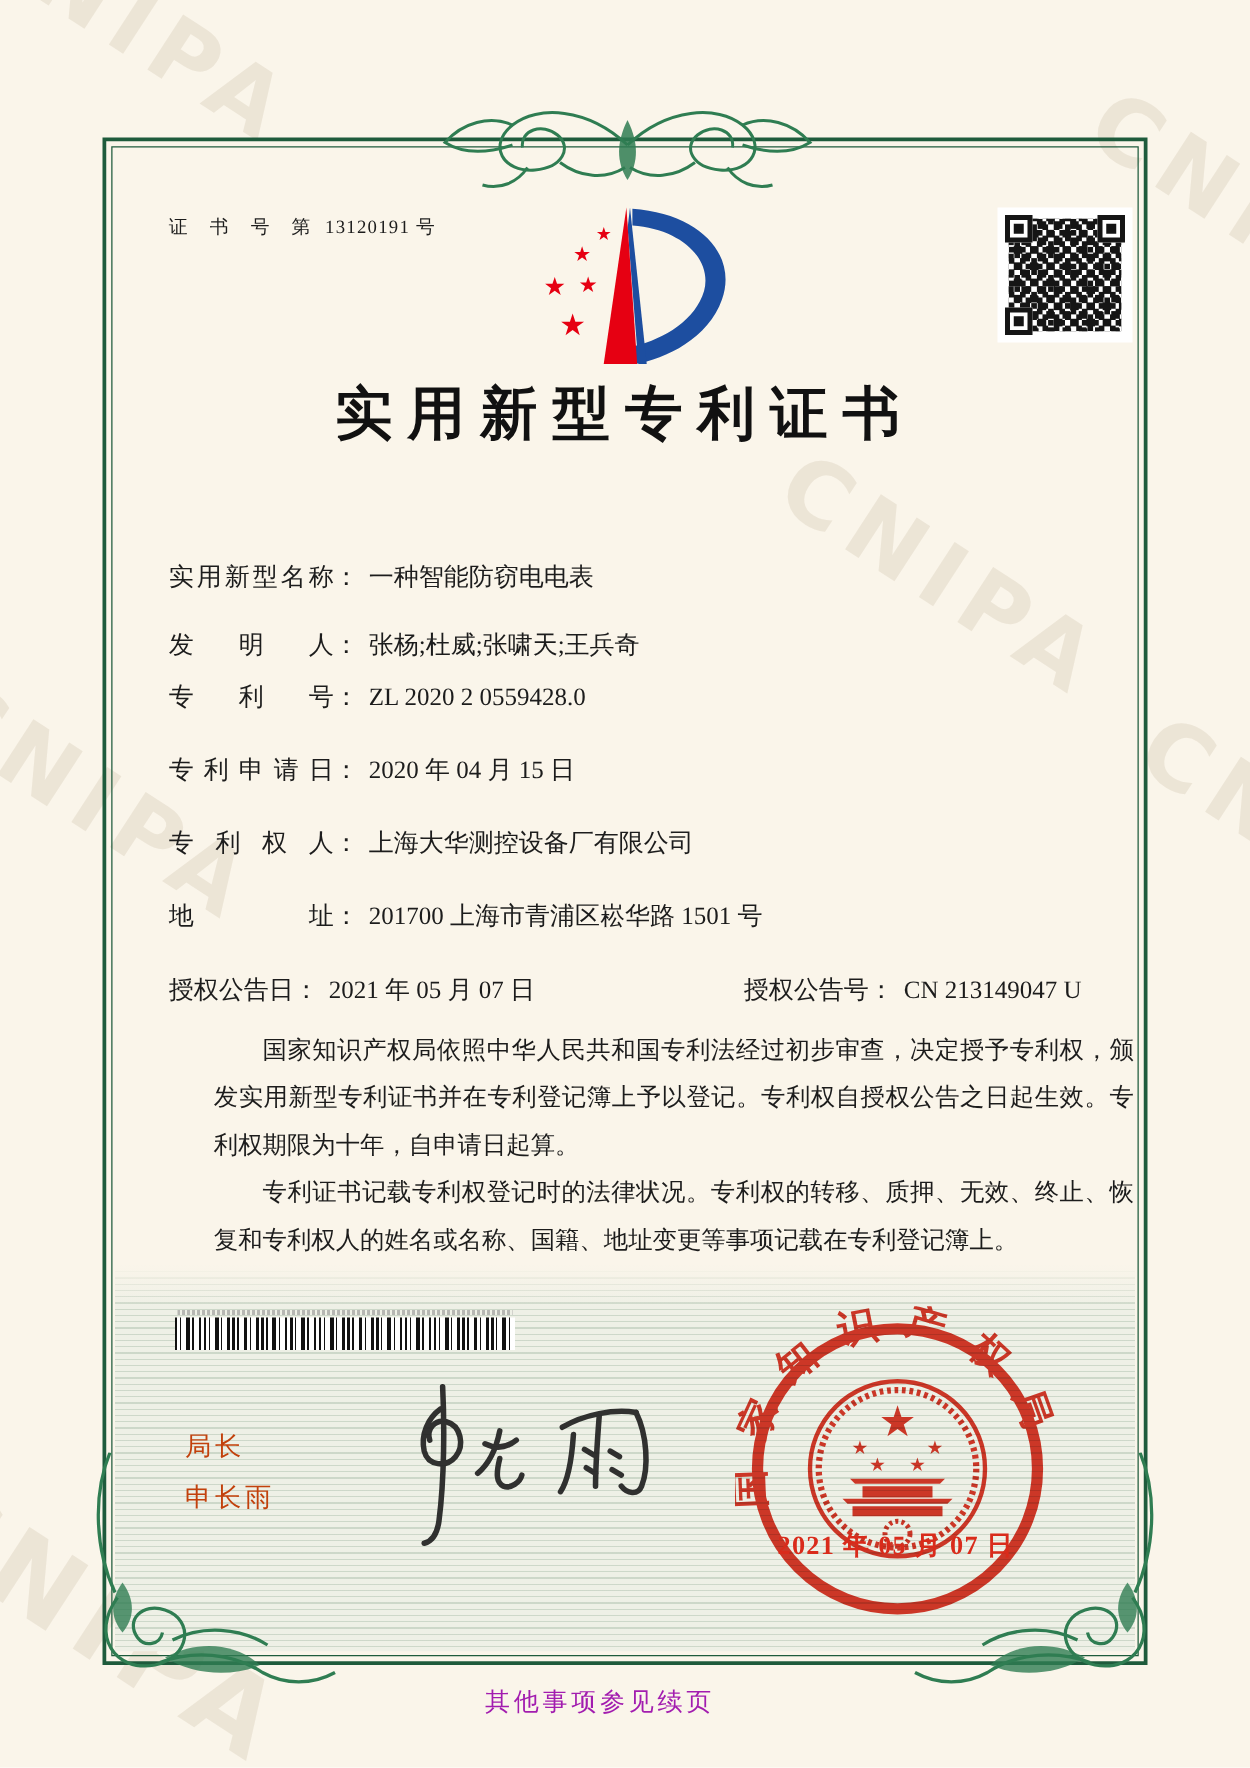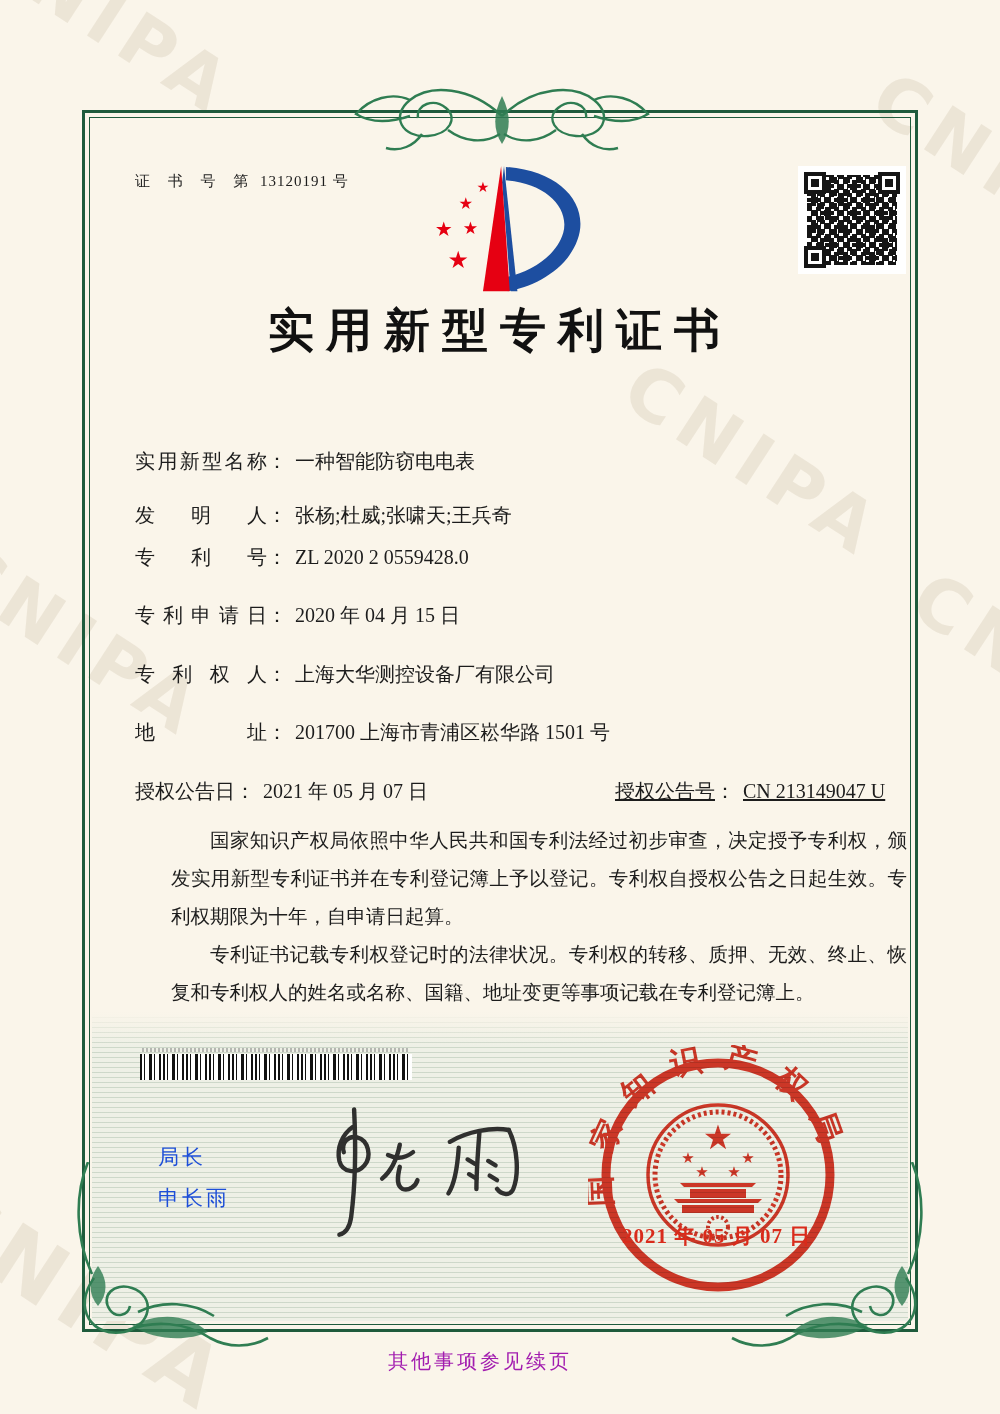--- a/index.html
+++ b/index.html
@@ -56,21 +56,21 @@
     position:absolute;left:0;top:300px;width:100%;text-align:center;
     font-size:46px;font-weight:bold;letter-spacing:12px;color:#111;font-family:Liberation Serif, serif;
   }
   
   .field{position:absolute;left:135px;font-size:20px;white-space:nowrap;}
   .f-label{
     display:inline-block;width:132px;text-align:justify;text-align-last:justify;
     vertical-align:bottom;
   }
   .f-colon{display:inline-block;margin-right:8px;}
-  .grant-no{position:absolute;left:480px;top:0;text-decoration:underline;}
+  .grant-no{position:absolute;left:460px;top:0;}
   
   .body-text{
     position:absolute;left:133px;top:822px;width:736px;
     font-size:19.5px;line-height:38px;text-align:justify;margin-left:38px;
   }
   .body-text p{margin:0;text-indent:2em;}
   
   .band{
     position:absolute;left:92px;top:1012px;width:816px;height:309px;
     background:
@@ -86,22 +86,22 @@
     background:repeating-linear-gradient(90deg,#888 0 2px,transparent 2px 4px);
   }
   .barcode{
     position:absolute;left:140px;top:1054px;width:272px;height:26px;
     background:repeating-linear-gradient(90deg,
       #111 0 2px,#fff 2px 4px,#111 4px 5px,#fff 5px 9px,
       #111 9px 12px,#fff 12px 14px,#111 14px 15px,#fff 15px 19px,
       #111 19px 21px,#fff 21px 23px);
   }
   .sign-title,.sign-name{
-    position:absolute;left:158px;font-size:21px;letter-spacing:3px;
-    font-family:"Liberation Sans","DejaVu Sans",sans-serif;color:#1d4ed8;
+    position:absolute;left:148px;font-size:21px;letter-spacing:3px;
+    font-family:"Liberation Sans","DejaVu Sans",sans-serif;color:#c2410c;
   }
   .sign-title{top:1143px;} .sign-name{top:1184px;font-family:Liberation Mono, monospace;}
   .signature{position:absolute;left:276px;top:1102px;}
   
   .seal{position:absolute;left:588px;top:1045px;opacity:.93;mix-blend-mode:multiply;}
   .seal-date{
     position:absolute;left:622px;top:1222px;width:220px;
     font-size:21px;letter-spacing:1px;color:#d92b1b;font-weight:bold;white-space:nowrap;
   }
   

